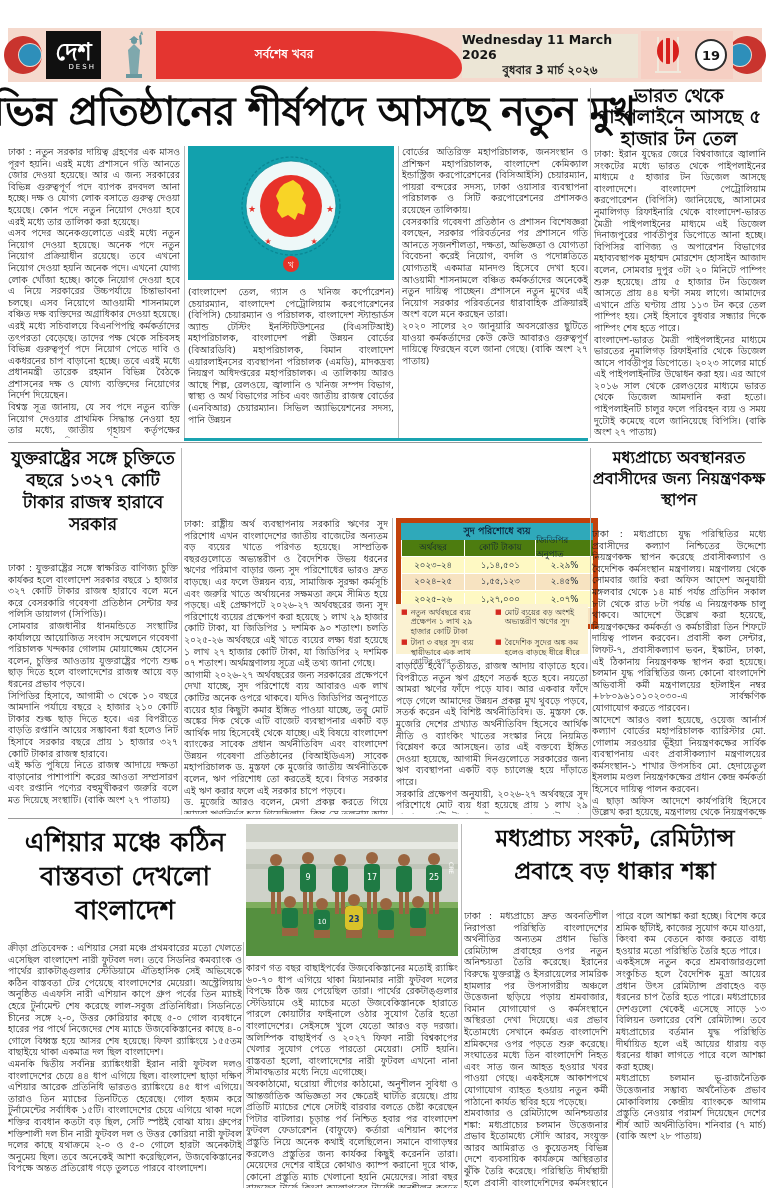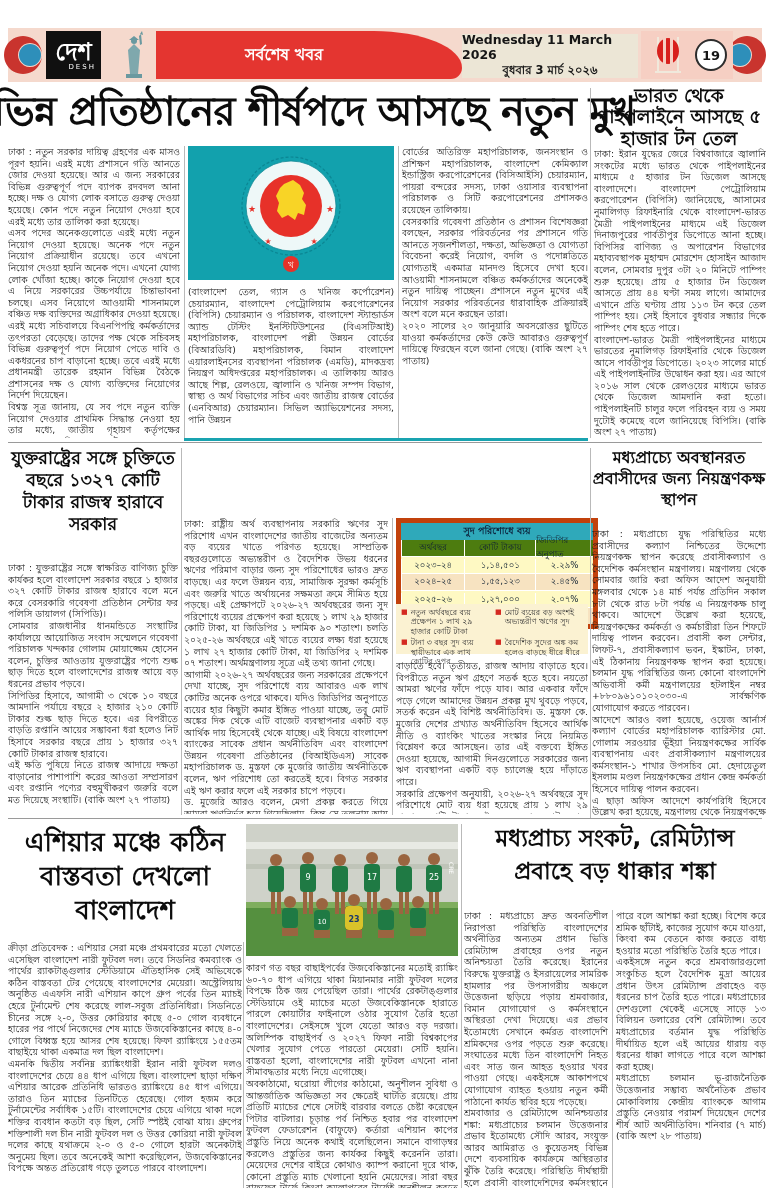--- a/index.html
+++ b/index.html
@@ -10,21 +10,21 @@
   .orn{position:absolute;top:30px;width:40px;height:50px;}
   .orn-left{left:4px;} .orn-right{left:726px;}
   .logo-box{position:absolute;left:46px;top:31px;width:55px;height:48px;background:#101010;
             display:flex;flex-direction:column;align-items:center;justify-content:center;line-height:1;}
   .logo-bn{color:#fff;font-weight:bold;font-size:24px;}
   .logo-en{color:#fff;font-size:7px;letter-spacing:2px;align-self:flex-end;margin-right:5px;}
   .statue{position:absolute;left:118px;top:30px;width:32px;height:50px;}
   .banner{position:absolute;left:156px;top:31px;width:306px;height:48px;background:#e43530;
           border-top-right-radius:110px 46px;border-bottom-right-radius:14px;
           display:flex;align-items:center;justify-content:center;}
-  .banner span{color:#fff;font-weight:bold;font-size:16px;padding-right:50px;}
+  .banner span{color:#fff;font-weight:bold;font-size:12px;padding-right:50px;}
   .date-block{position:absolute;left:462px;top:34px;width:176px;height:44px;background:#ece6d6;
               display:flex;flex-direction:column;align-items:center;justify-content:center;font-weight:bold;}
   .date-en{font-size:12.5px;} .date-bn{font-size:11.5px;}
   .badge-box{position:absolute;left:641px;top:31px;width:92px;height:48px;background:#f6cfc3;
              display:flex;align-items:center;}
   .gate{width:34px;height:40px;margin-left:10px;}
   .p19{width:28px;height:28px;border:2px solid #2d2d2d;border-radius:50%;background:#fff;
        display:flex;align-items:center;justify-content:center;font-weight:bold;font-size:13px;margin-left:10px;}
   
   .hl{font-weight:bold;color:#0c0c0c;}

